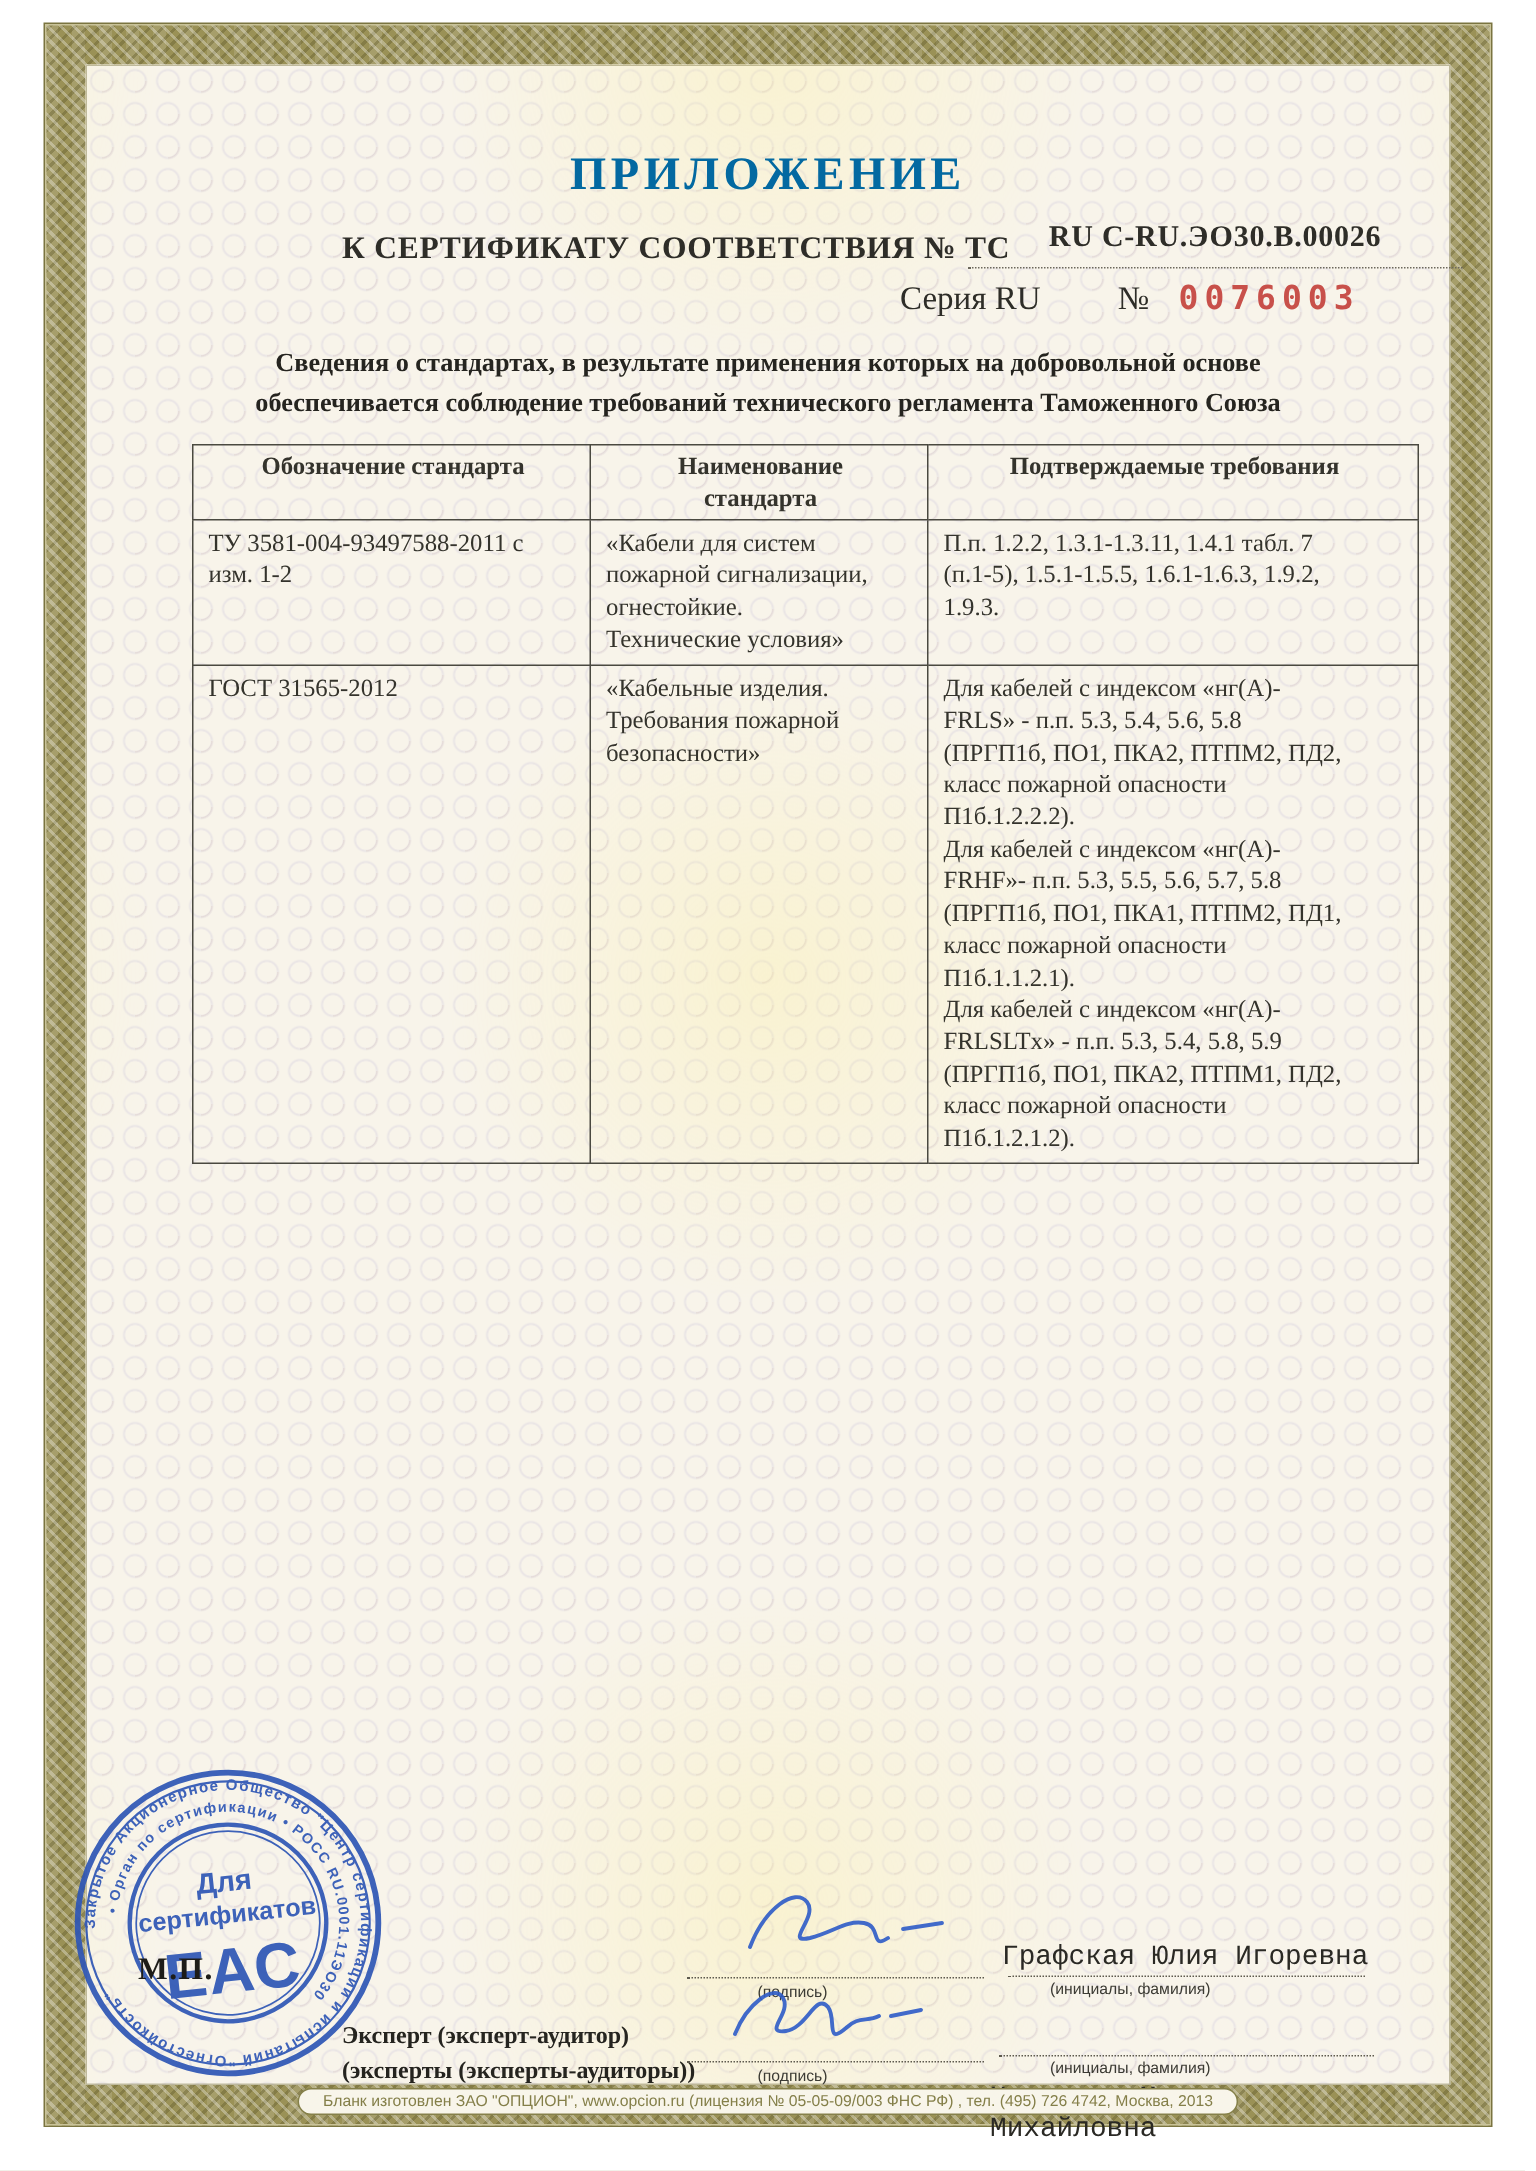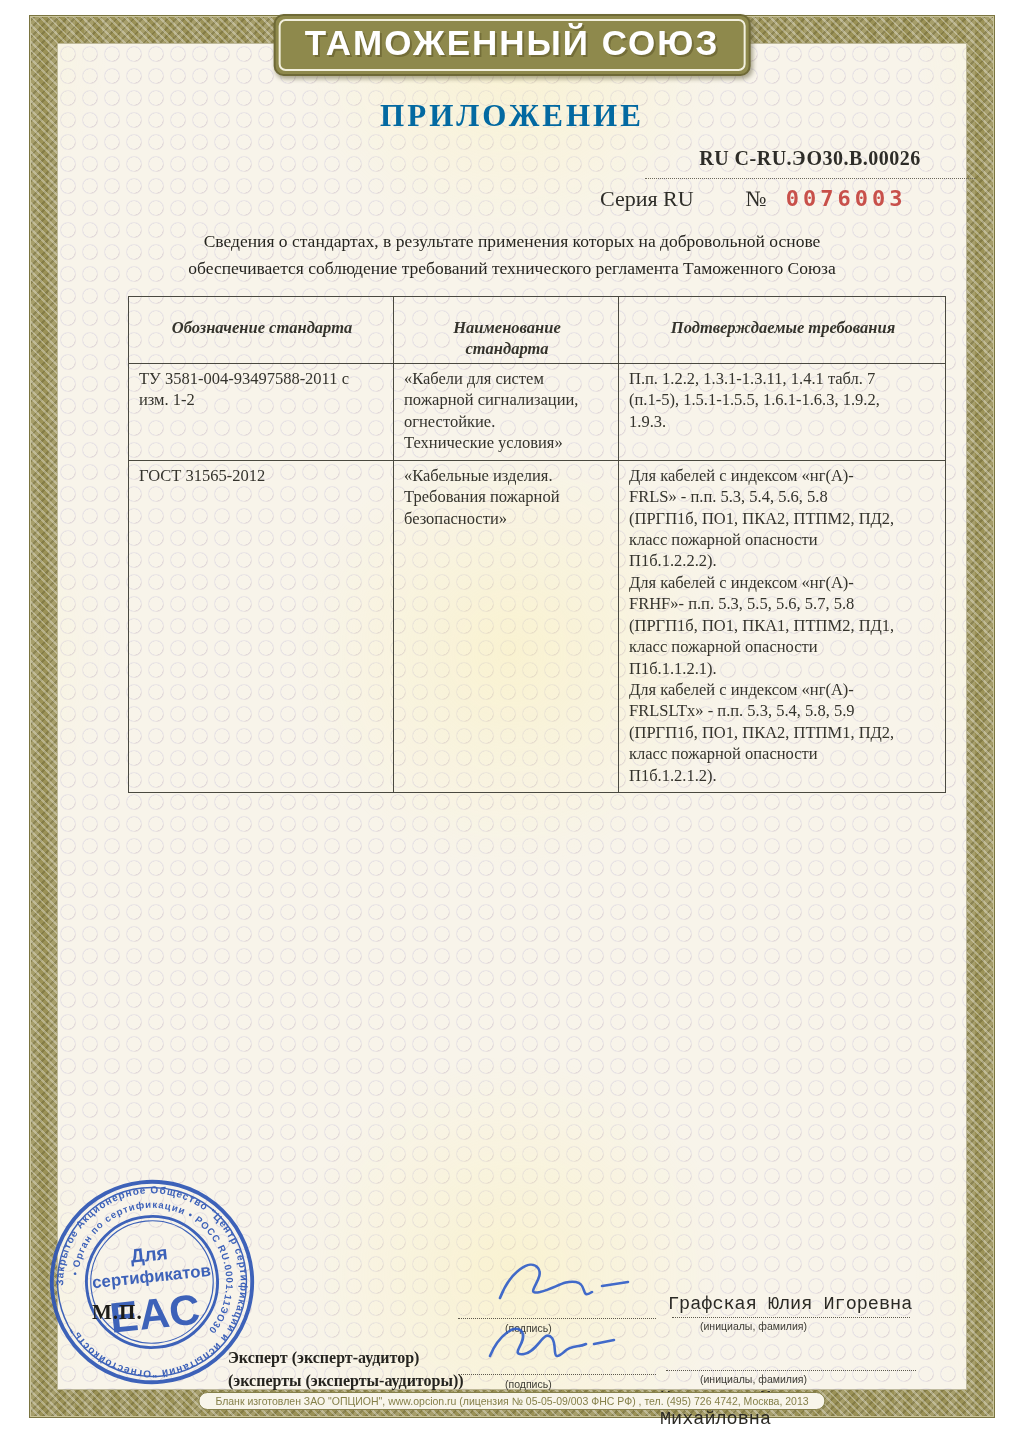--- a/index.html
+++ b/index.html
@@ -62,35 +62,35 @@
   .series{position:absolute;top:186px;left:600px;font-size:22px;}
   .series .nosign{margin-left:46px;}
   .series-num{
     display:inline-block;margin-left:14px;
     font-family:"DejaVu Sans Mono", monospace;font-weight:bold;font-size:22px;
     color:#c8504a;letter-spacing:4px;
   }
 
   .intro{
     position:absolute;top:228px;left:58px;width:908px;text-align:center;
-    font-size:17.5px;font-weight:normal;line-height:1.55;color:#25241f;
+    font-size:17.5px;font-weight:bold;line-height:1.55;color:#25241f;
   }
 
   
   table.std{
     position:absolute;left:128px;top:296px;width:817px;
     border-collapse:collapse;table-layout:fixed;
     font-size:16.5px;line-height:1.3;color:#34332c;
   }
   table.std col.c1{width:265px;} table.std col.c2{width:225px;} table.std col.c3{width:327px;}
   table.std th, table.std td{
     border:1.5px solid #4a4940;vertical-align:top;padding:4px 8px 6px 10px;
     background:transparent;
   }
-  table.std th{font-weight:bold;text-align:center;padding-top:20px;padding-bottom:3px;font-style:italic;}
+  table.std th{font-weight:bold;text-align:center;padding-top:3px;padding-bottom:3px;}
   table.std td{font-weight:normal;}
 
   
   .stamp{position:absolute;left:46px;top:1176px;width:212px;height:212px;transform:rotate(-6deg);opacity:.92;}
   .mp{
     position:absolute;left:92px;top:1300px;font-size:21px;font-weight:bold;color:#1d1c18;
     letter-spacing:1px;z-index:5;
   }
 
   
@@ -109,27 +109,23 @@
   }
 </style>
 </head>
 <body>
 
 <div class="page">
 
   <div class="frame"></div>
   <div class="paper"></div>
 
-  <div class="banner">
-    <div class="banner-inner">
-      <div class="banner-text">ТАМОЖЕННЫЙ СОЮЗ</div>
-    </div>
-  </div>
 
   <div class="title">ПРИЛОЖЕНИЕ</div>
+  <div class="subtitle serif-b">К СЕРТИФИКАТУ СООТВЕТСТВИЯ  № ТС</div>
   <div class="cert-no">RU C-RU.ЭО30.В.00026</div>
   <div class="cert-line"></div>
   <div class="series">
     <span>Серия RU</span>
     <span class="nosign">№</span>
     <span class="series-num">0076003</span>
   </div>
 
   <div class="intro ml">Сведения о стандартах, в результате применения которых на добровольной основе
 обеспечивается соблюдение требований технического регламента Таможенного Союза</div>

